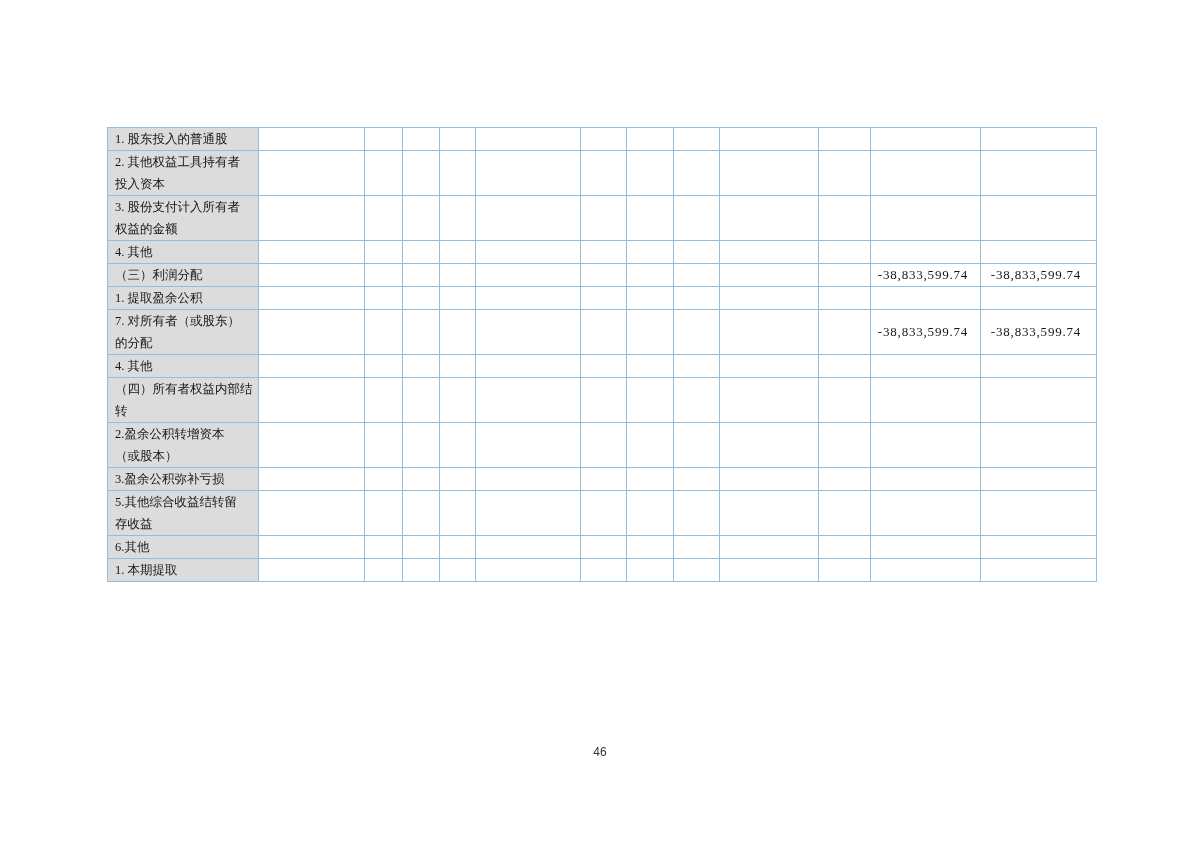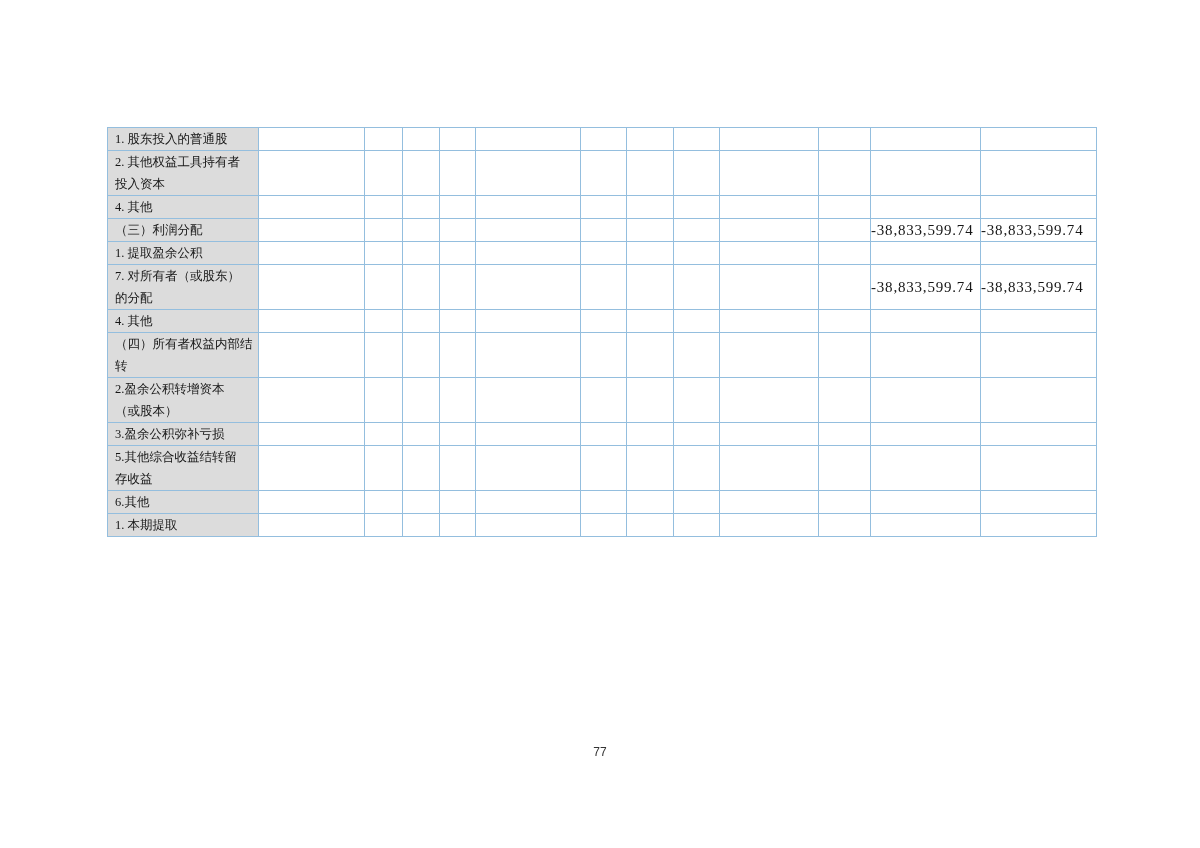--- a/index.html
+++ b/index.html
@@ -34,22 +34,22 @@
     background:var(--labelbg);
     font-size:12.5px;
     line-height:22px;
     padding:0 4px 0 7px;
     white-space:pre-line;
     word-break:break-all;
     vertical-align:middle;
     color:var(--text);
   }
   table.equity td.num{
-    font-size:15px;
-    text-align:left;
+    font-size:13px;
+    text-align:center;
     padding:0 5px 0 0;
     letter-spacing:0.8px;
     vertical-align:middle;
     color:var(--text);
     margin-left:36px;
   }
   .pageno{
     position:absolute;
     left:0;
     right:0;
@@ -107,20 +107,36 @@
           <td class="cell"></td>
           <td class="cell"></td>
           <td class="cell"></td>
           <td class="cell"></td>
           <td class="cell"></td>
           <td class="cell"></td>
           <td class="cell"></td>
           <td class="cell"></td>
         </tr>
         <tr>
+          <td class="label">3. 股份支付计入所有者
+权益的金额</td>
+          <td class="cell"></td>
+          <td class="cell"></td>
+          <td class="cell"></td>
+          <td class="cell"></td>
+          <td class="cell"></td>
+          <td class="cell"></td>
+          <td class="cell"></td>
+          <td class="cell"></td>
+          <td class="cell"></td>
+          <td class="cell"></td>
+          <td class="cell"></td>
+          <td class="cell"></td>
+        </tr>
+        <tr>
           <td class="label">4. 其他</td>
           <td class="cell"></td>
           <td class="cell"></td>
           <td class="cell"></td>
           <td class="cell"></td>
           <td class="cell"></td>
           <td class="cell"></td>
           <td class="cell"></td>
           <td class="cell"></td>
           <td class="cell"></td>
@@ -278,15 +294,15 @@
           <td class="cell"></td>
           <td class="cell"></td>
           <td class="cell"></td>
           <td class="cell"></td>
           <td class="cell"></td>
           <td class="cell"></td>
         </tr>
       </tbody>
   </table>
 
-  <div class="pageno">77</div>
+  <div class="pageno">46</div>
 
 </div>
 
 </body></html>

